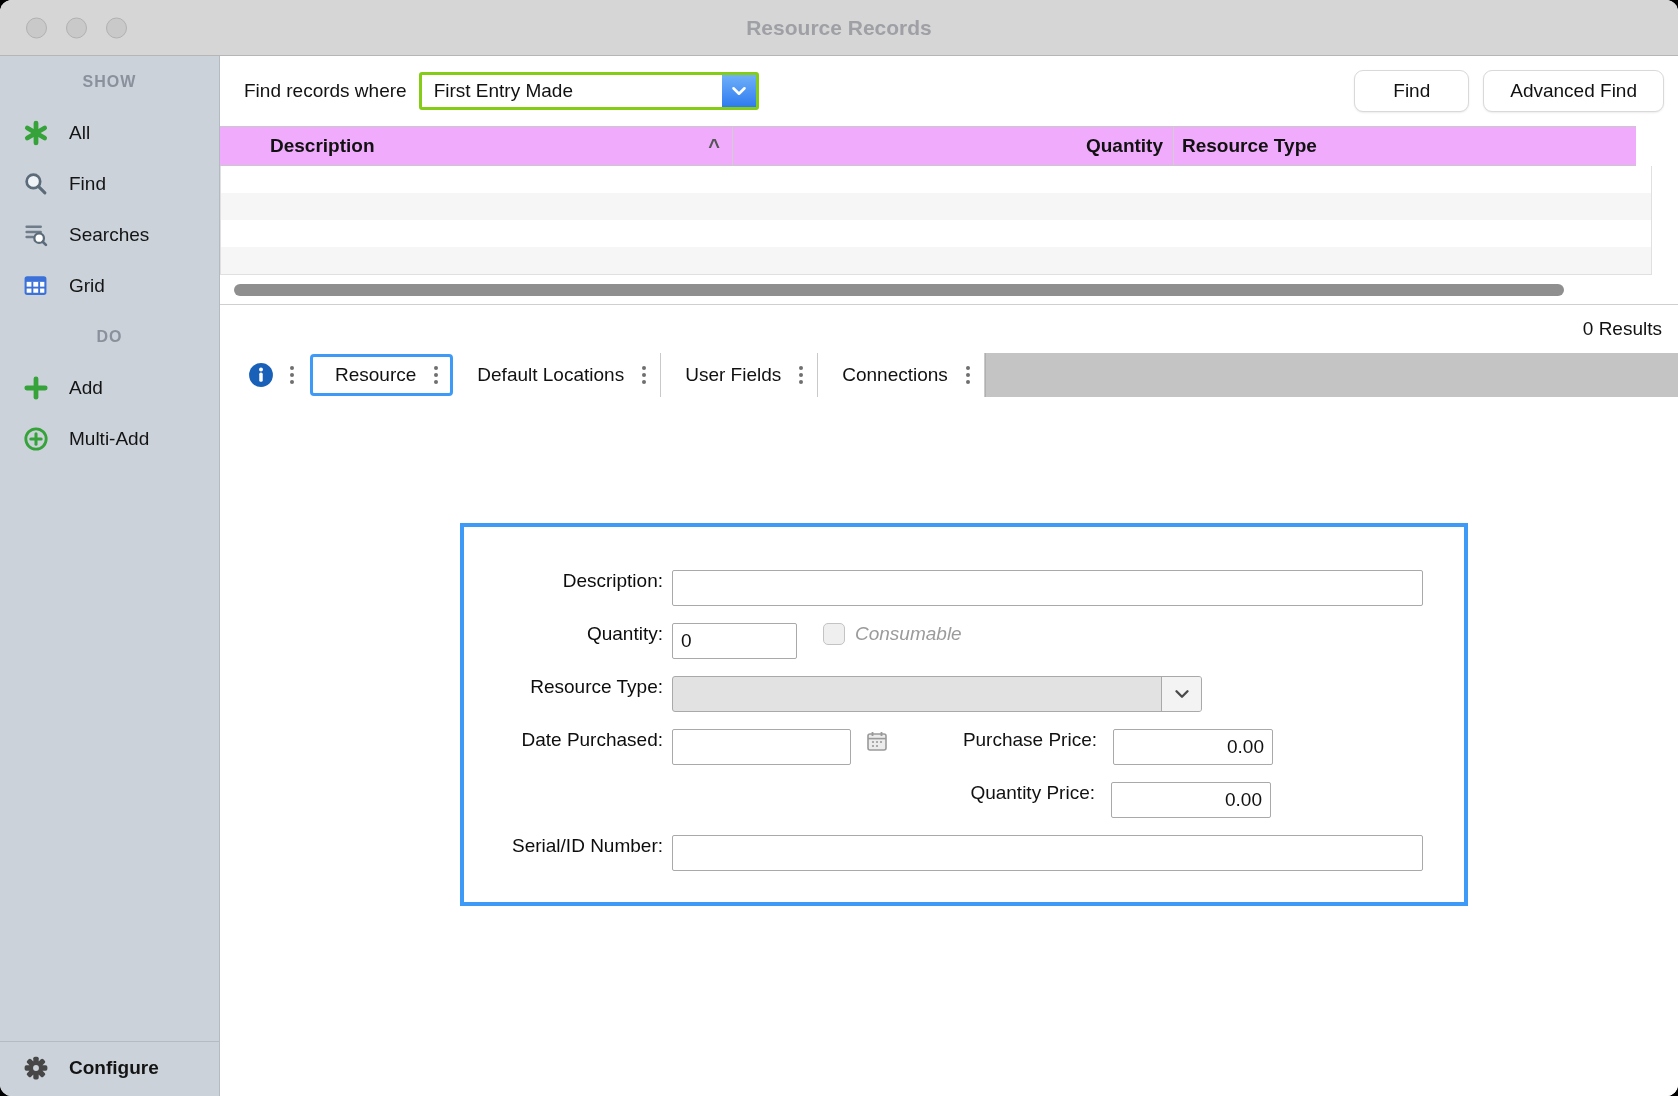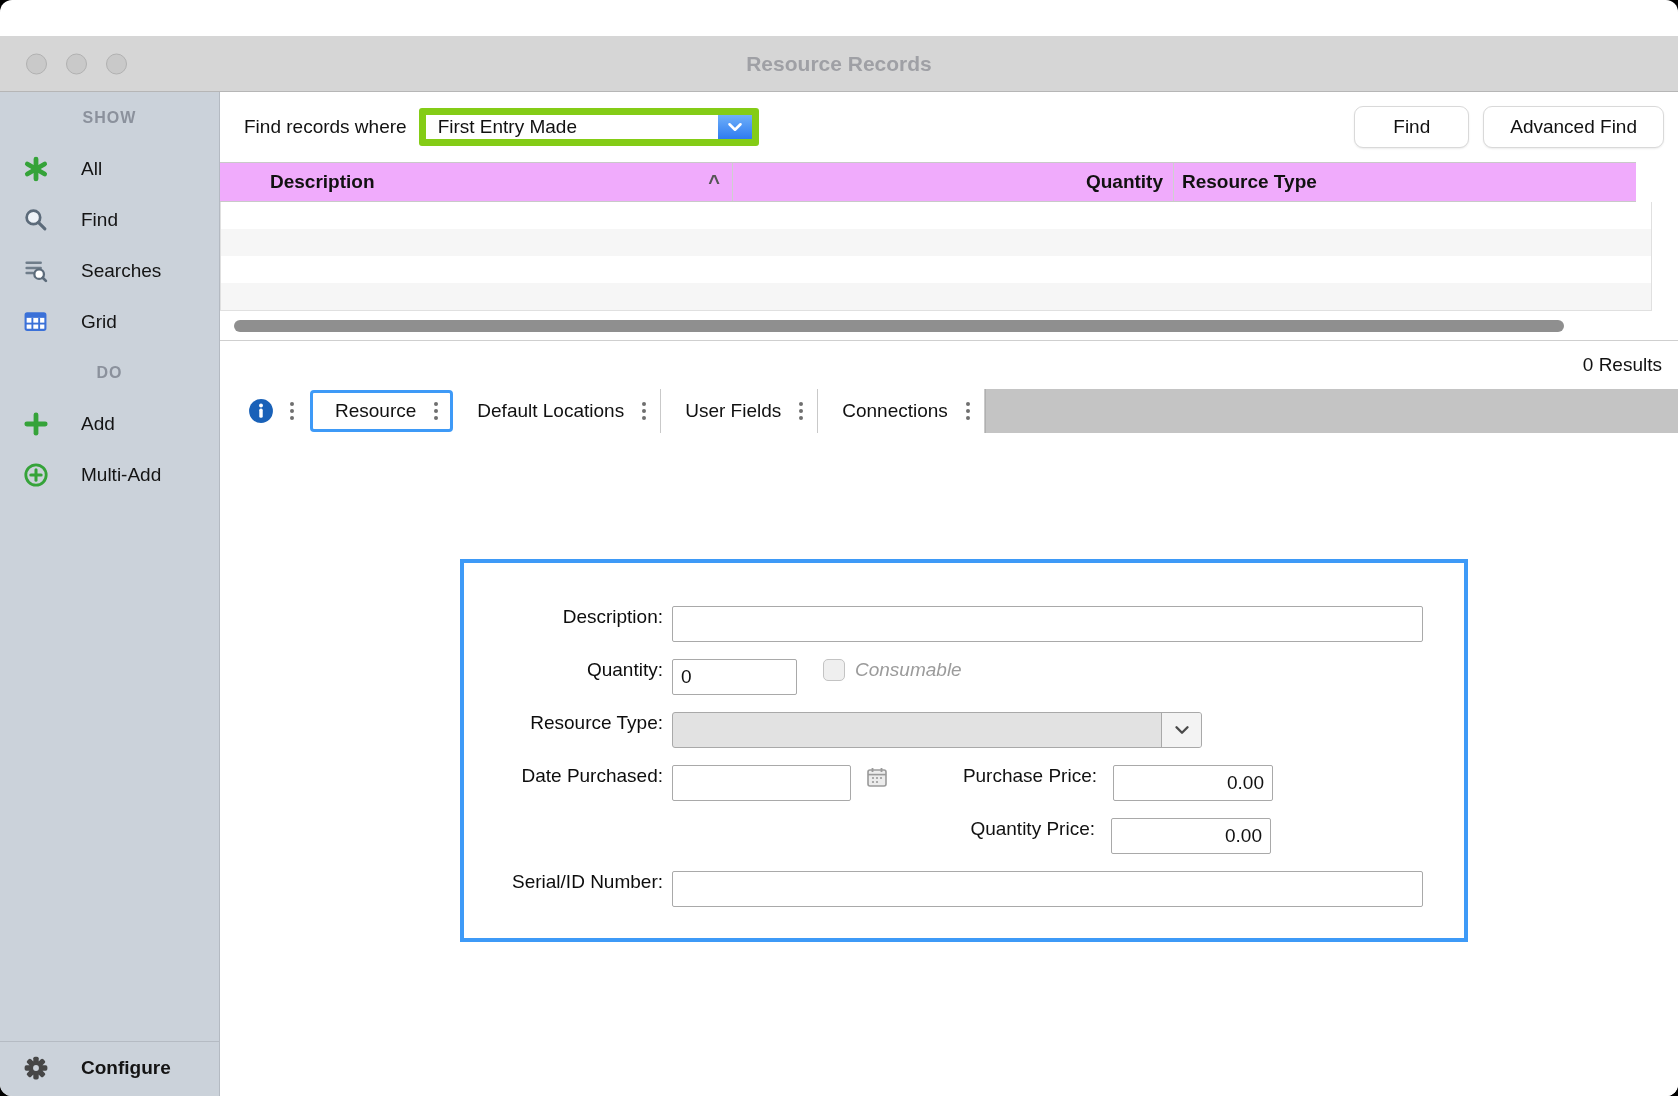--- a/index.html
+++ b/index.html
@@ -3,45 +3,45 @@
 <meta charset="utf-8">
 <style>
   * { margin:0; padding:0; box-sizing:border-box; }
   html,body { background:#000; }
   body { font-family:"Liberation Sans", sans-serif; color:#111; }
   .page { width:1678px; height:1096px; background:#000; position:relative; }
   .window { width:1678px; height:1096px; border-radius:12px; overflow:hidden; background:#fff;
             display:flex; flex-direction:column; }
 
   
-  .titlebar { height:56px; background:#d6d6d6; border-bottom:1px solid #b6b6b6; position:relative; flex:0 0 56px;margin-top:36px; }
+  .titlebar { height:56px; background:#d6d6d6; border-bottom:1px solid #b6b6b6; position:relative; flex:0 0 56px; }
   .lights { position:absolute; left:26px; top:50%; transform:translateY(-50%); display:flex; gap:19px; }
   .light { width:21px; height:21px; border-radius:50%; background:#c9c9c9; border:1px solid #b1b1b1; }
   .wtitle { position:absolute; left:0; right:0; top:50%; transform:translateY(-50%);
             text-align:center; font-weight:700; font-size:21px; color:#9fa0a5; }
 
   
   .content { flex:1; display:flex; min-height:0; }
   .sidebar { width:220px; flex:0 0 220px; background:#cbd2da; border-right:1px solid #b4bac2; position:relative; }
   .main { flex:1; display:flex; flex-direction:column; background:#fff; min-width:0; }
 
   
   .sec { height:51px; display:flex; align-items:center; justify-content:center;
          color:#8b919c; font-weight:700; font-size:16px; letter-spacing:1px; }
-  .sitem { height:51px; display:flex; align-items:center; padding-left:22px; gap:32px; cursor:default; }
+  .sitem { height:51px; display:flex; align-items:center; padding-left:22px; gap:20px; cursor:default; }
   .sicon { width:27px; height:27px; display:flex; align-items:center; justify-content:center; flex:0 0 27px; }
   .slabel { font-size:19px; color:#141414; }
   .side-bottom { position:absolute; bottom:0; left:0; right:0; border-top:1px solid #b5bbc3; padding-bottom:2px; }
   .side-bottom .sitem { height:52px; }
   .side-bottom .slabel { font-weight:600; }
 
   
   .findbar { height:70px; flex:0 0 70px; display:flex; align-items:center; padding:0 14px 0 24px; background:#fff; }
   .findlabel { font-size:19px; }
-  .fcombo { margin-left:12px; width:340px; height:38px; border:7px solid #84cc16; border-radius:3px;
+  .fcombo { margin-left:12px; width:340px; height:38px; border:3px solid #84cc16; border-radius:3px;
             background:#fff; display:flex; align-items:stretch; overflow:hidden; }
   .fcombo .val { flex:1; display:flex; align-items:center; padding-left:12px; font-size:19px; }
   .fcombo .bluebtn { width:34px; background:linear-gradient(#6fb0f9,#2e7bf0); display:flex; align-items:center; justify-content:center; }
   .btn { height:42px; background:#fff; border:1px solid #d9d9d9; border-radius:9px; font-size:19px;
          font-family:inherit; color:#111; box-shadow:0 1px 2px rgba(0,0,0,.08); cursor:default; }
   .btn-find { margin-left:auto; padding:0 38px; }
   .btn-adv { margin-left:14px; padding:0 26px; }
 
   
   .thead { display:flex; height:40px; flex:0 0 40px; margin-right:42px; background:#f0abfc;

